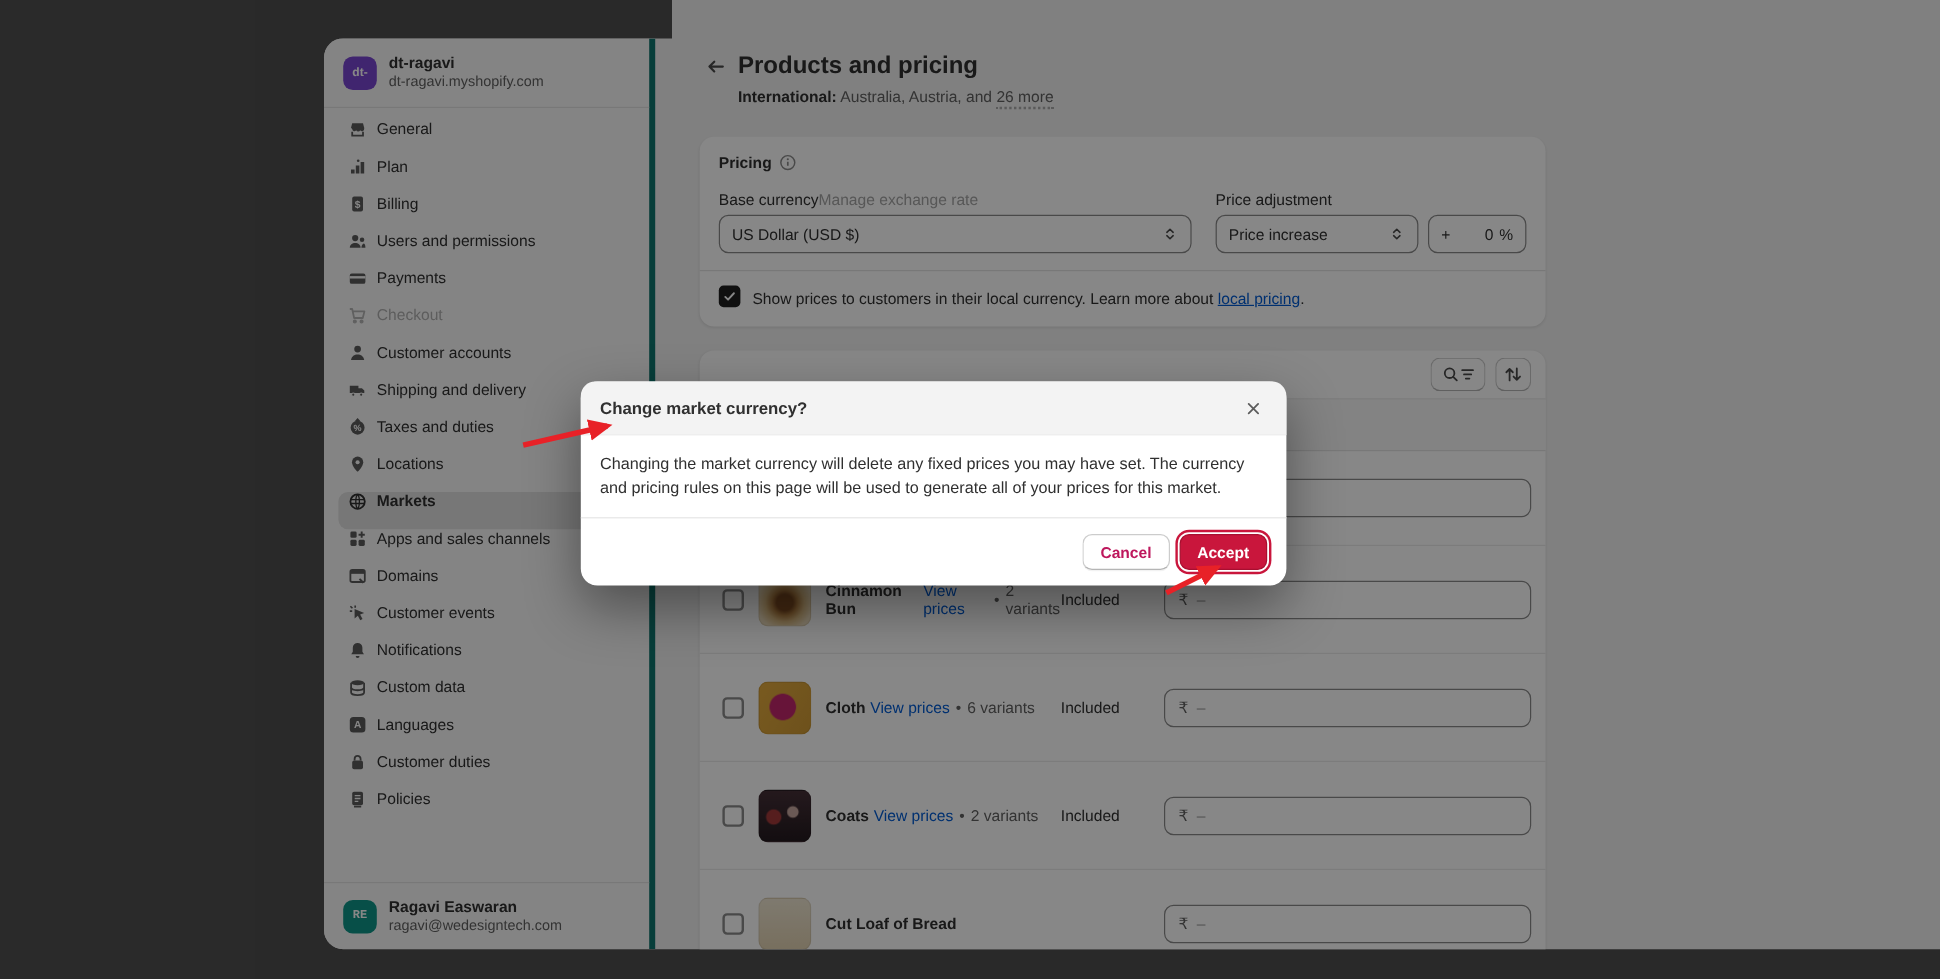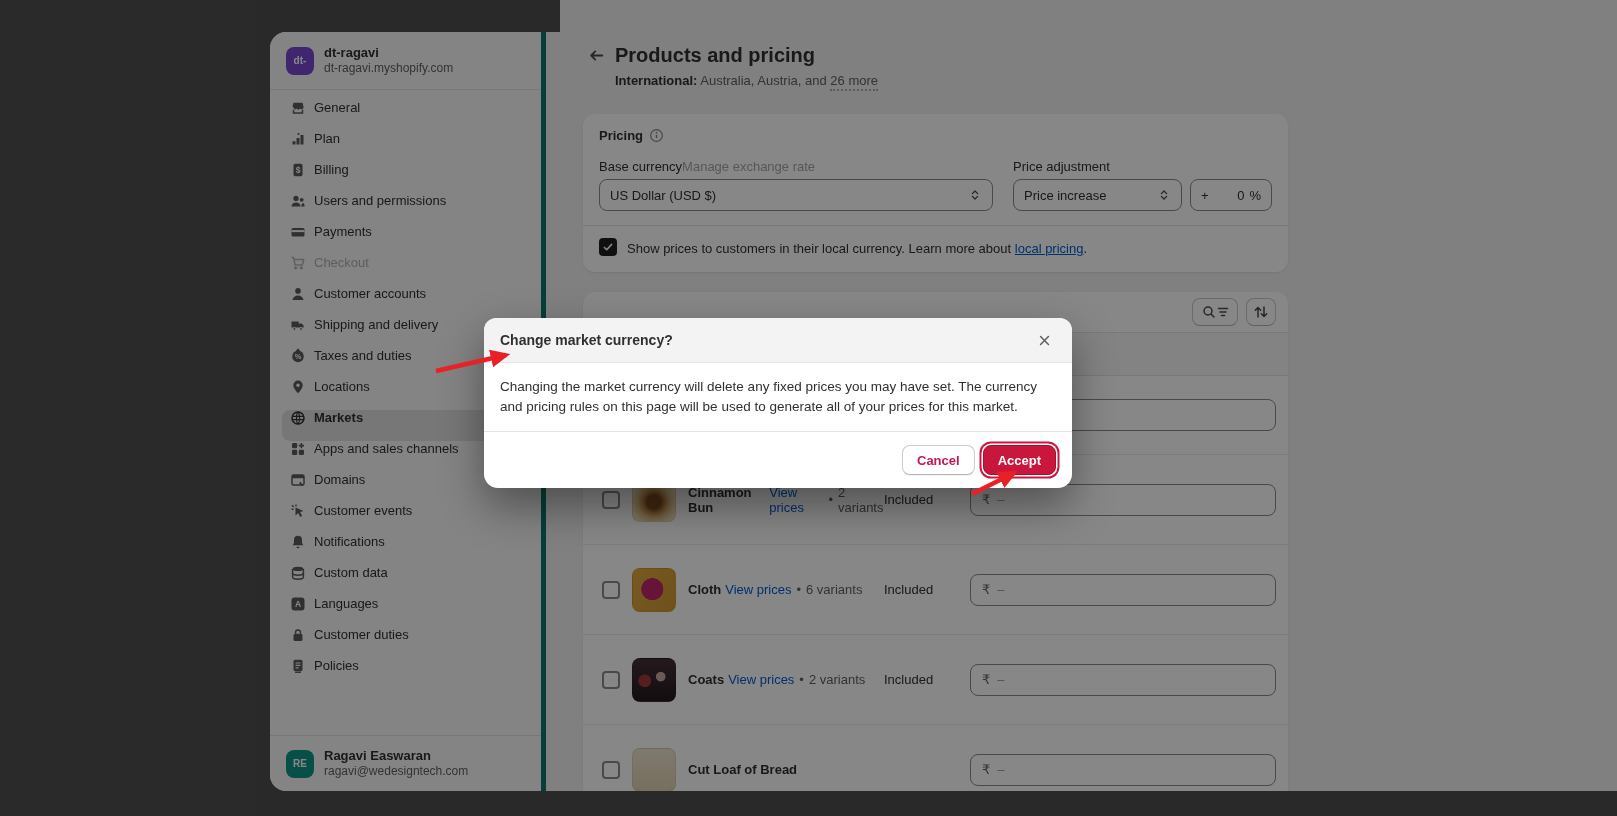--- a/index.html
+++ b/index.html
@@ -15,21 +15,21 @@
     position:absolute;left:270px;top:32px;right:0;bottom:25px;
     background:#f1f1f1;border-radius:16px 0 0 16px;overflow:hidden;
     display:flex;z-index:1;
   }
   
   .sidebar{width:271px;flex:0 0 271px;background:#fafafa;border-right:5px solid #0f766e;display:flex;flex-direction:column;}
   .store-head{display:flex;align-items:center;gap:10px;padding:13px 16px;border-bottom:1px solid #e3e3e3;}
   .avatar{width:28px;height:28px;border-radius:8px;display:flex;align-items:center;justify-content:center;
     color:#fff;font-size:10px;font-weight:bold;flex:0 0 28px;}
   .avatar.purple{background:#7a47d1;}
-  .avatar.teal{background:#0f9688;}
+  .avatar.teal{background:#0f9688;font-family:Liberation Mono, monospace;}
   .store-name{font-size:13px;font-weight:700;line-height:16px;}
   .store-domain{font-size:12px;color:#616161;line-height:15px;}
   .nav{flex:1;padding:10px 12px;overflow:hidden;}
   .nav-item{display:flex;align-items:flex-start;gap:8px;height:31px;padding:0 8px;border-radius:8px;
     font-size:13px;color:#303030;cursor:pointer;}
   .nav-item.active{background:#e0e0e0;font-weight:700;}
   .nav-item.disabled{color:#b0b0b0;}
   .nav-item.disabled svg *{fill:#b5b5b5;stroke:#b5b5b5;}
   .nav-item.disabled svg [fill="none"]{fill:none;}
   .ic{width:16px;height:16px;flex:0 0 16px;}

